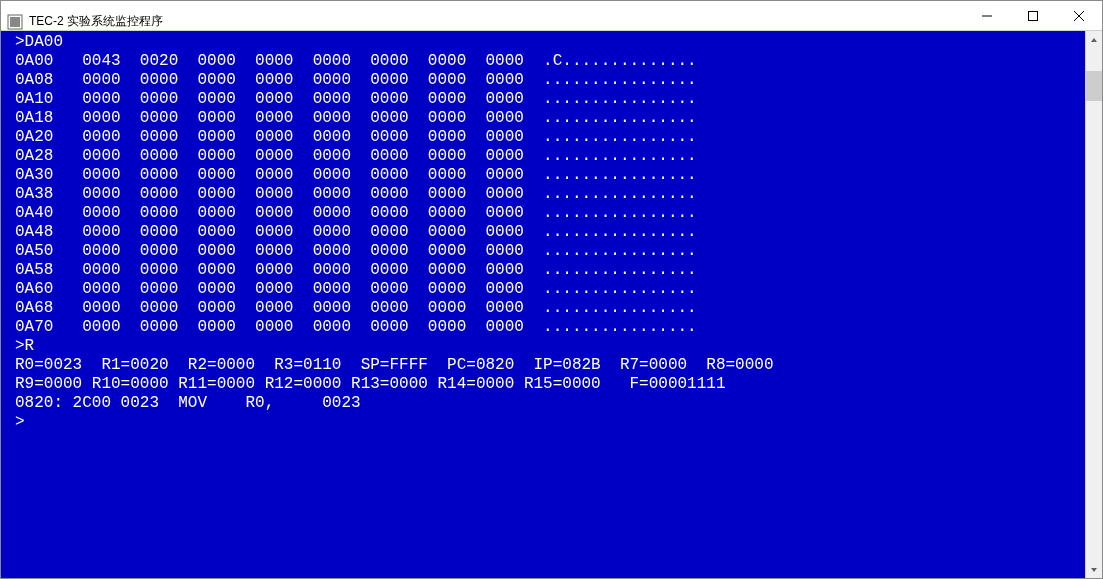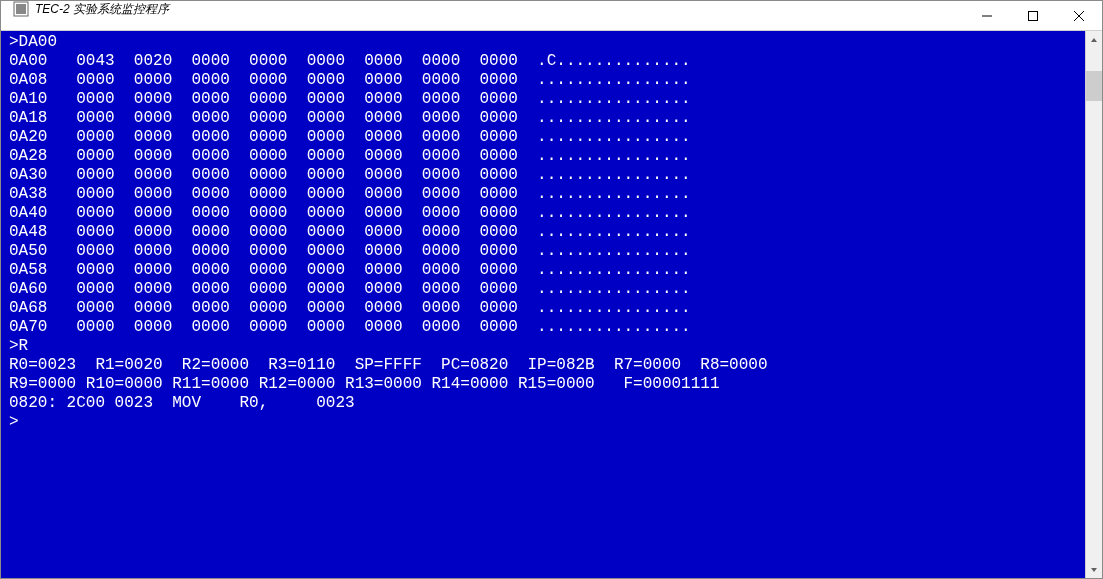--- a/index.html
+++ b/index.html
@@ -18,24 +18,23 @@
       width: 100%;
       height: 100%;
       border: 1px solid #8a8a8a;
       display: flex;
       flex-direction: column;
     }
     .titlebar {
       height: 30px;
       background: #fff;
       display: flex;
-      align-items: flex-start;
+      align-items: flex-end;
       border-bottom: 1px solid #d0d0d0;
-      padding-left: 12px;
-      font-style: italic;
+      padding-left: 6px;
     }
     .titlebar-icon {
       width: 16px;
       height: 16px;
       margin-right: 6px;
       display: inline-flex;
       align-items: center;
       justify-content: center;
     }
     .titlebar-icon svg {
@@ -70,21 +69,21 @@
       display: flex;
       overflow: hidden;
     }
     .console {
       flex: 1;
       background: #0000c4;
       color: #ffffff;
       font-family: "NSimSun", "SimSun", "Courier New", monospace;
       font-size: 16px;
       line-height: 19px;
-      padding: 2px 8px;
+      padding: 2px 14px;
       white-space: pre;
       overflow: hidden;
       letter-spacing: 0px;
     }
     .scrollbar {
       width: 17px;
       background: #f0f0f0;
       display: flex;
       flex-direction: column;
       border-left: 1px solid #d0d0d0;

